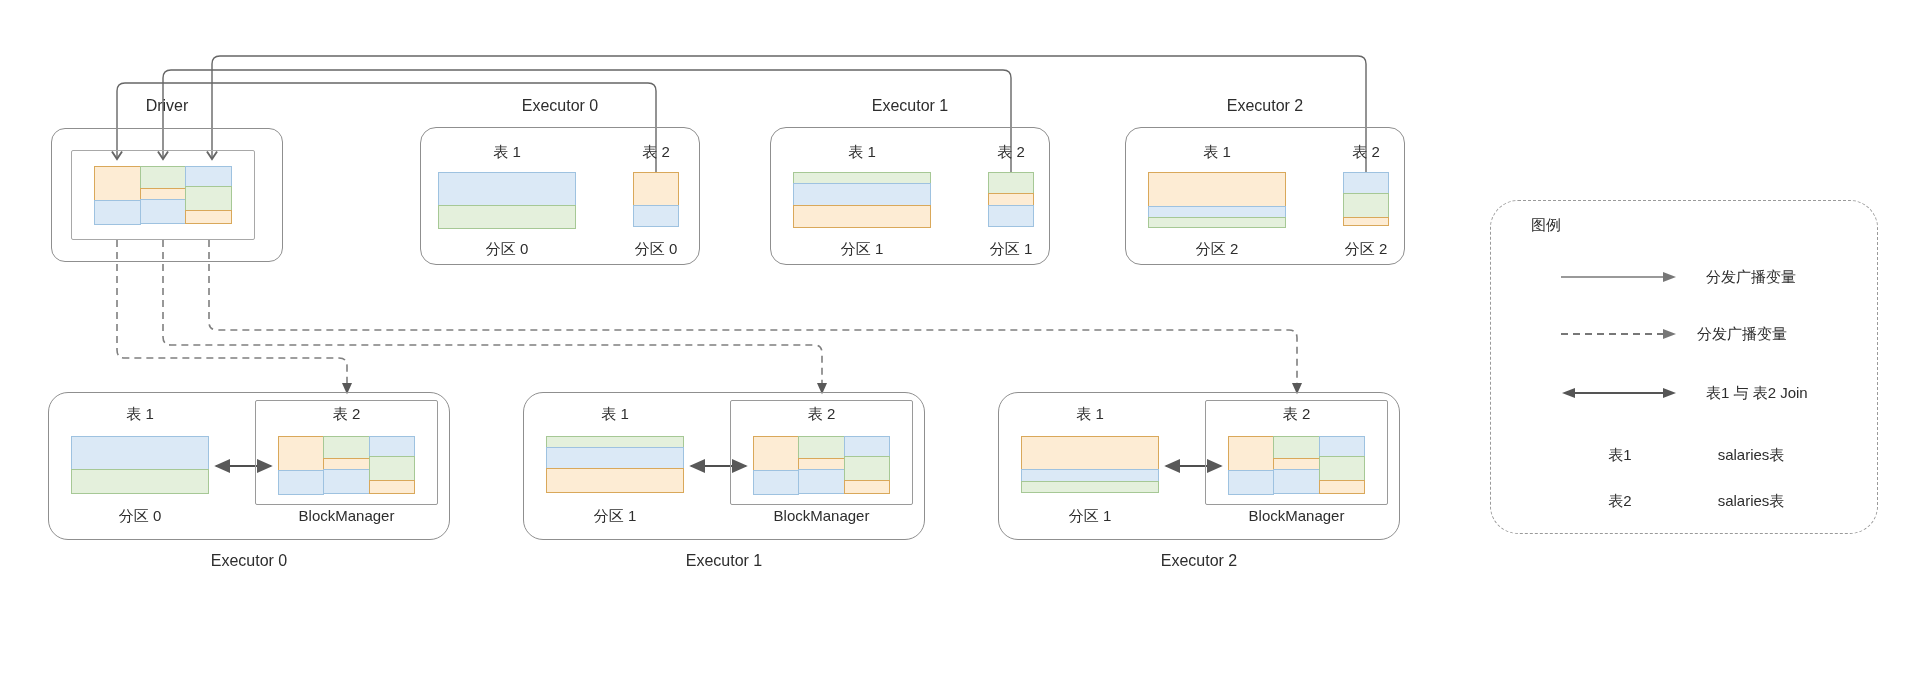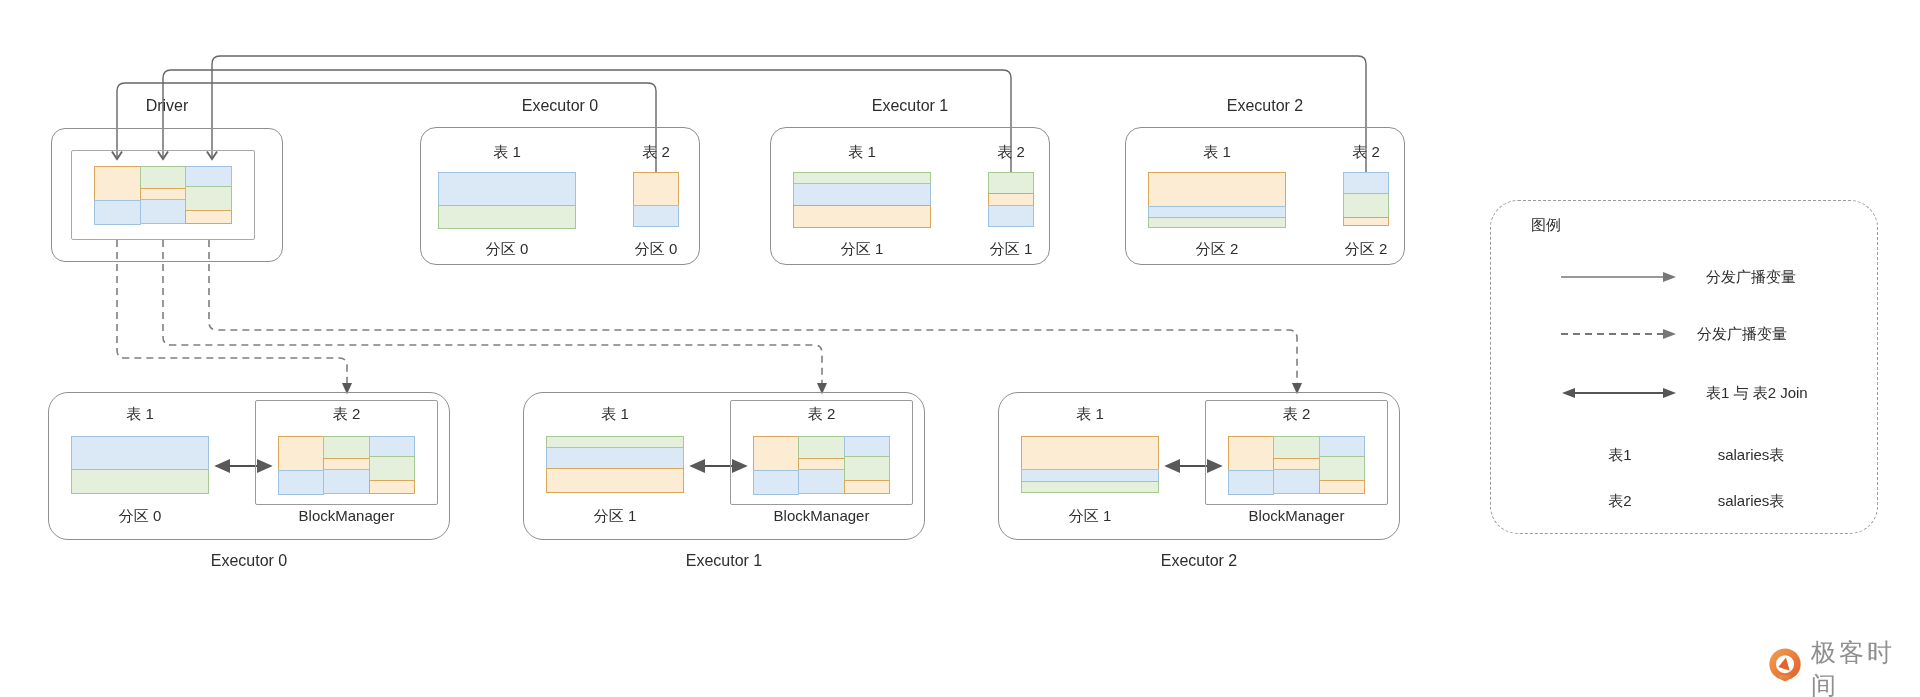--- a/index.html
+++ b/index.html
@@ -248,30 +248,14 @@
     </div>
     <div class="legend-label abs" style="left:215px;top:182px">表1 与 表2 Join</div>
 
     <div class="legend-key abs" style="left:99px;top:244px;width:60px">表1</div>
     <div class="legend-val abs" style="left:195px;top:244px;width:130px">salaries表</div>
 
     <div class="legend-key abs" style="left:99px;top:290px;width:60px">表2</div>
     <div class="legend-val abs" style="left:195px;top:290px;width:130px">salaries表</div>
   </div>
 
-  <div class="logo abs" style="left:1766px;top:648px;height:42px">
-    <span>
-      <svg width="38" height="42" viewBox="0 0 40 44">
-        <defs>
-          <linearGradient id="lg" x1="0" y1="0" x2="1" y2="1">
-            <stop offset="0" stop-color="#f09a4e"></stop>
-              <stop offset="1" stop-color="#e2642e"></stop>
-          </linearGradient>
-        </defs>
-        <circle cx="20" cy="19" r="13" fill="none" stroke="url(#lg)" stroke-width="7"></circle>
-        <path d="M13,31 Q20,43 27,31 Z" fill="url(#lg)"></path>
-        <path d="M21,12 L25,26 L13,22 Z" fill="#e2642e"></path>
-      </svg>
-    </span>
-    <span class="logo-text">极客时间</span>
-  </div>
 
 </div>
 
 </body></html>

